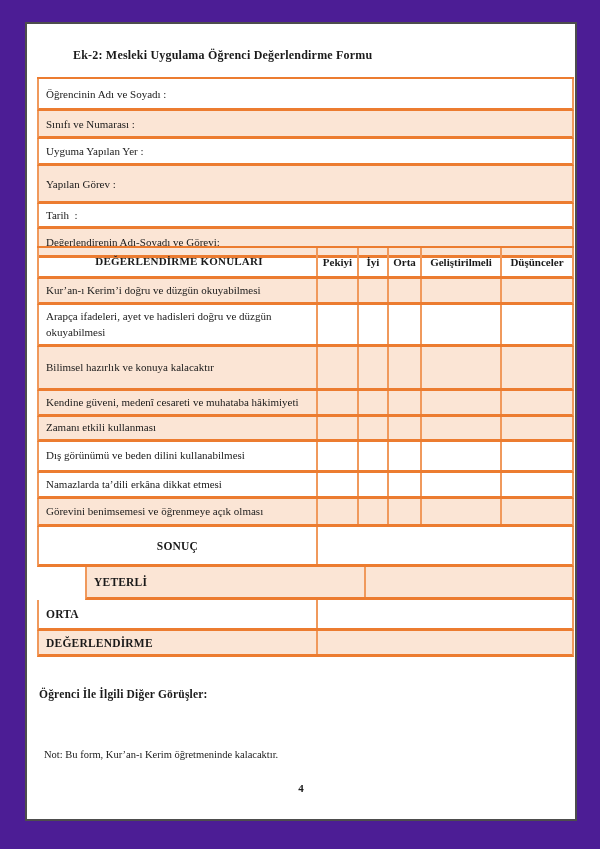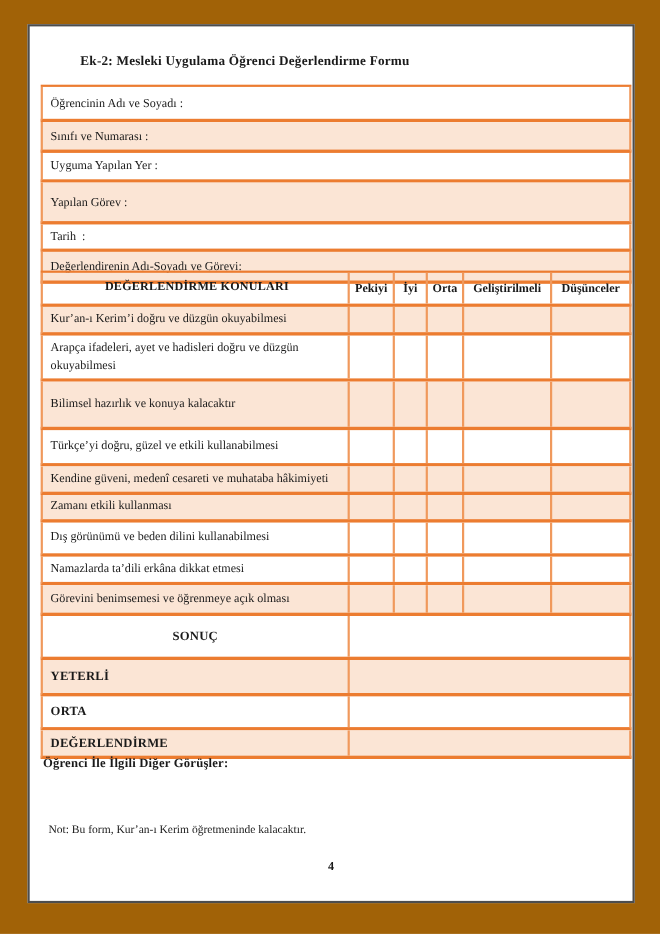--- a/index.html
+++ b/index.html
@@ -5,21 +5,21 @@
   :root{
     --h-orange:#EC7C30;
     --v-orange:#F0995C;
     --peach:#FBE5D5;
     --frame:#4D4D4D;
     --ink:#1a1a1a;
   }
   *{margin:0;padding:0;box-sizing:border-box;}
   html,body{width:600px;height:849px;background:#ffffff;
     font-family:"Liberation Serif","DejaVu Serif",serif;color:var(--ink);}
-  .canvas{position:relative;width:600px;height:849px;background:#a16207;overflow:hidden;}
+  .canvas{position:relative;width:600px;height:849px;background:#4c1d95;overflow:hidden;}
   .page-frame{position:absolute;left:25px;top:22px;width:552px;height:799px;
     border:2px solid var(--frame);background:#fff;}
   .doc-title{position:absolute;left:46px;top:24px;font-size:12px;font-weight:bold;
     letter-spacing:.2px;white-space:nowrap;}
 
   
   .info-table{position:absolute;left:10px;top:53px;width:537px;
     border-top:2px solid var(--h-orange);}
   .info-row{display:flex;align-items:center;padding-left:7px;
     border-left:2px solid var(--v-orange);border-right:2px solid var(--v-orange);
@@ -94,28 +94,20 @@
           <div class="cell c-d"></div>
         </div>
         <div class="ev-row shaded" style="height: 44px;">
           <div class="cell c-topic">Bilimsel hazırlık ve konuya kalacaktır</div>
           <div class="cell c-p"></div>
           <div class="cell c-i"></div>
           <div class="cell c-o"></div>
           <div class="cell c-g"></div>
           <div class="cell c-d"></div>
         </div>
-        <div class="ev-row" style="height: 33px;">
-          <div class="cell c-topic">Türkçe’yi doğru, güzel ve etkili kullanabilmesi</div>
-          <div class="cell c-p"></div>
-          <div class="cell c-i"></div>
-          <div class="cell c-o"></div>
-          <div class="cell c-g"></div>
-          <div class="cell c-d"></div>
-        </div>
         <div class="ev-row shaded" style="height: 26px;">
           <div class="cell c-topic">Kendine güveni, medenî cesareti ve muhataba hâkimiyeti</div>
           <div class="cell c-p"></div>
           <div class="cell c-i"></div>
           <div class="cell c-o"></div>
           <div class="cell c-g"></div>
           <div class="cell c-d"></div>
         </div>
         <div class="ev-row shaded" style="height: 25px;">
           <div class="cell c-topic">Zamanı etkili kullanması</div>
@@ -146,21 +138,21 @@
           <div class="cell c-p"></div>
           <div class="cell c-i"></div>
           <div class="cell c-o"></div>
           <div class="cell c-g"></div>
           <div class="cell c-d"></div>
         </div>
         <div class="ev-row" style="height: 40px;">
           <div class="cell c-result-label center">SONUÇ</div>
           <div class="cell c-result-value"></div>
         </div>
-        <div class="ev-row shaded" style="height: 33px;">
+        <div class="ev-row shaded" style="height: 33px; margin-left: 48px;">
           <div class="cell c-result-label">YETERLİ</div>
           <div class="cell c-result-value"></div>
         </div>
         <div class="ev-row" style="height: 31px;">
           <div class="cell c-result-label">ORTA</div>
           <div class="cell c-result-value"></div>
         </div>
         <div class="ev-row shaded" style="height: 26px;">
           <div class="cell c-result-label">DEĞERLENDİRME</div>
           <div class="cell c-result-value"></div>

